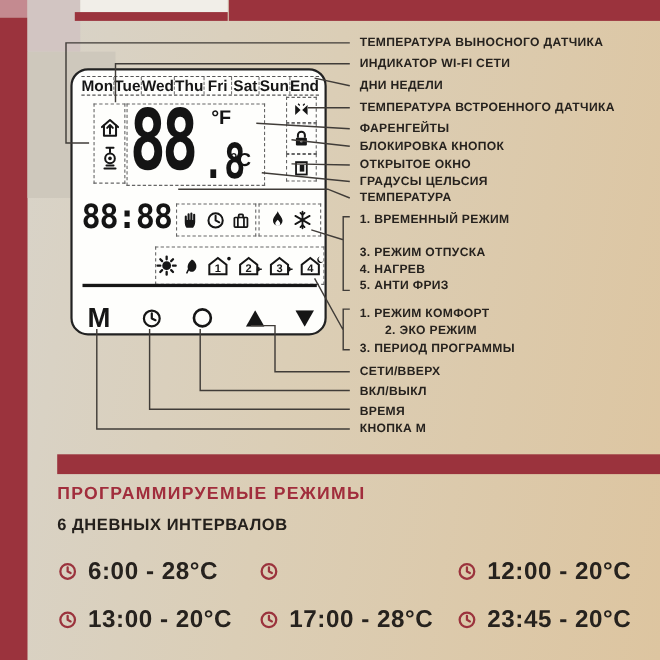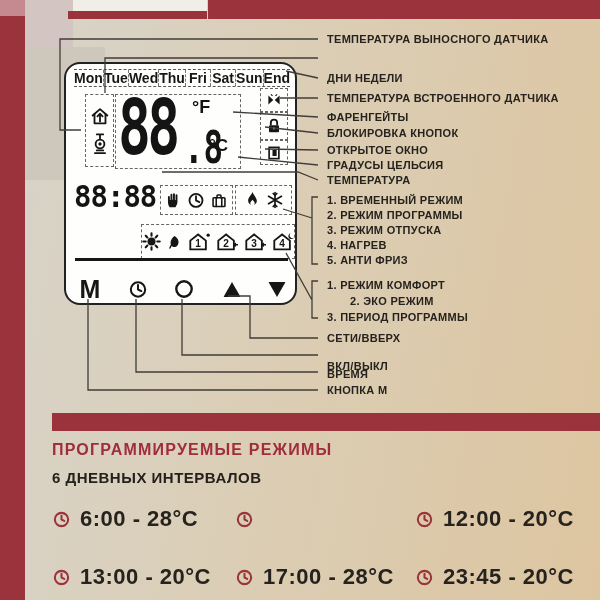--- a/index.html
+++ b/index.html
@@ -39,21 +39,21 @@
   .btn{position:absolute;top:212px;height:26px;display:flex;align-items:center;
     justify-content:center;transform:translateX(-50%);}
   .m-btn{font-size:25px;font-weight:bold;color:#161616;}
   
   .lbl{position:absolute;left:327px;transform:translateY(-50%);font-size:11px;
     font-weight:bold;letter-spacing:.3px;white-space:nowrap;color:#26221e;}
   
   .p-title{left:52px;top:441px;font-size:16px;font-weight:bold;letter-spacing:1.2px;color:#a12d3c;}
   .p-sub{left:52px;top:469px;font-size:15px;font-weight:bold;letter-spacing:.5px;}
   .intervals{left:52px;top:506px;width:530px;display:grid;
-    grid-template-columns:183px 180px 167px;row-gap:32px;}
+    grid-template-columns:183px 180px 167px;row-gap:18px;}
   .interval{display:flex;align-items:center;gap:9px;font-size:22px;font-weight:bold;
     letter-spacing:.5px;color:#26221e;}
   svg{display:block;}
 </style>
 </head>
 <body>
 
 <div class="canvas">
 
   <div class="abs rose-sq"></div>
@@ -249,40 +249,40 @@
     <path d="M162 172 H298 L318 180"></path>
     <path d="M283 209 L312 218 M318 197 H312 V264 H318"></path>
     <path d="M286 253 L312 300 M318 281 H312 V318 H318"></path>
     <path d="M88 299 V390 H318"></path>
     <path d="M136 299 V372 H318"></path>
     <path d="M182 299 V355 H318"></path>
     <path d="M228 296 H250 V338 H318"></path>
   </svg>
 
   <div class="lbl" style="top:39px;">ТЕМПЕРАТУРА ВЫНОСНОГО ДАТЧИКА</div>
+  <div class="lbl" style="top:58px;">ИНДИКАТОР WI-FI СЕТИ</div>
   <div class="lbl" style="top:78px;">ДНИ НЕДЕЛИ</div>
   <div class="lbl" style="top:98px;">ТЕМПЕРАТУРА ВСТРОЕННОГО ДАТЧИКА</div>
   <div class="lbl" style="top:117px;">ФАРЕНГЕЙТЫ</div>
   <div class="lbl" style="top:133px;">БЛОКИРОВКА КНОПОК</div>
   <div class="lbl" style="top:150px;">ОТКРЫТОЕ ОКНО</div>
   <div class="lbl" style="top:165px;">ГРАДУСЫ ЦЕЛЬСИЯ</div>
   <div class="lbl" style="top:180px;">ТЕМПЕРАТУРА</div>
 
   <div class="lbl" style="top:200px;">1.  ВРЕМЕННЫЙ РЕЖИМ</div>
-  <div class="lbl" style="top:215px;">2. РЕЖИМ ПРОГРАММЫ</div>
   <div class="lbl" style="top:230px;">3. РЕЖИМ ОТПУСКА</div>
   <div class="lbl" style="top:245px;">4. НАГРЕВ</div>
   <div class="lbl" style="top:260px;">5. АНТИ ФРИЗ</div>
 
   <div class="lbl" style="top:285px;">1.  РЕЖИМ КОМФОРТ</div>
   <div class="lbl" style="top:301px;margin-left:23px;">2. ЭКО РЕЖИМ</div>
   <div class="lbl" style="top:317px;">3. ПЕРИОД ПРОГРАММЫ</div>
 
   <div class="lbl" style="top:338px;">СЕТИ/ВВЕРХ</div>
-  <div class="lbl" style="top:356px;margin-top:10px;">ВКЛ/ВЫКЛ</div>
+  <div class="lbl" style="top:356px;">ВКЛ/ВЫКЛ</div>
   <div class="lbl" style="top:374px;">ВРЕМЯ</div>
   <div class="lbl" style="top:390px;">КНОПКА М</div>
 
   <div class="abs divider-bar"></div>
   <div class="abs p-title">ПРОГРАММИРУЕМЫЕ РЕЖИМЫ</div>
   <div class="abs p-sub">6 ДНЕВНЫХ ИНТЕРВАЛОВ</div>
 
   <div class="abs intervals">
     <div class="interval">
       <svg width="19" height="19" viewBox="0 0 24 24" fill="none" stroke="#9b333d" stroke-width="2.6" stroke-linecap="round">

